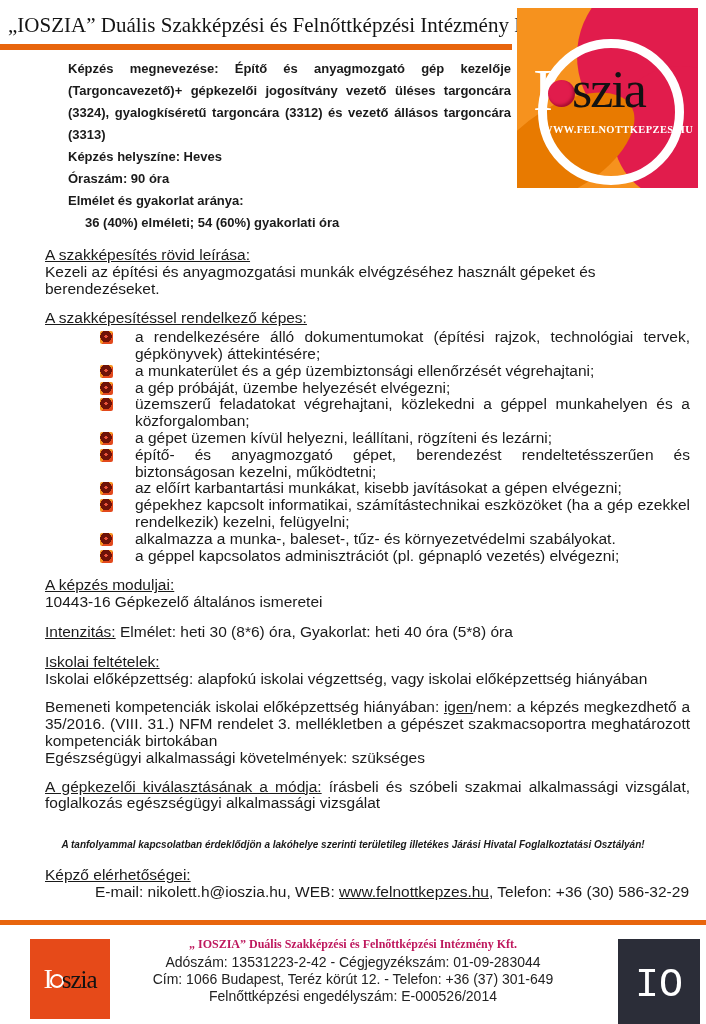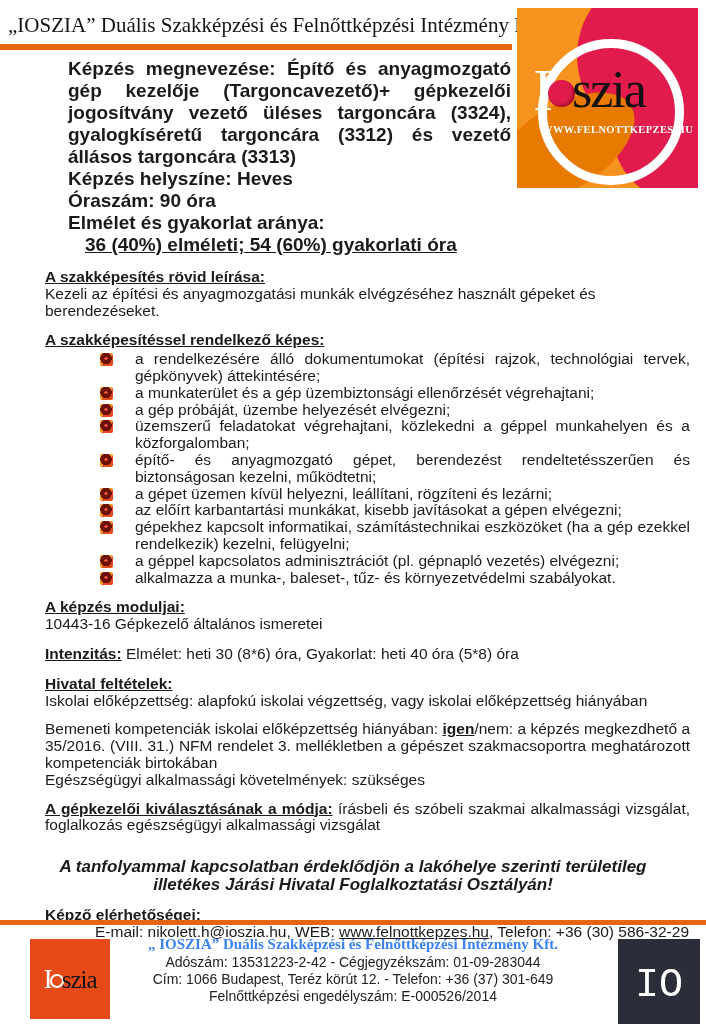--- a/index.html
+++ b/index.html
@@ -25,41 +25,41 @@
   .logo .ell{position:absolute;left:-34px;top:98px;width:160px;height:84px;border-radius:50%;background:#E87A00;transform:rotate(-32deg);}
   .logo .ring{position:absolute;left:21px;top:31px;width:128px;height:128px;border:9px solid #fff;border-radius:50%;}
   .logo .ltext{position:absolute;left:16px;top:52px;display:flex;align-items:center;font-family:"Liberation Serif", serif;}
   .logo .li{font-size:60px;color:#fff;line-height:1;}
   .logo .lo{width:27px;height:27px;border-radius:50%;background:#E11C4C;margin:6px -3px 0 -5px;box-shadow:inset -2px -2px 3px rgba(120,0,25,.55);}
   .logo .lszia{font-size:52px;color:#121212;line-height:1;letter-spacing:-2px;}
   .logo .lsite{position:absolute;left:25px;top:116px;color:#fff;font-family:"Liberation Serif", serif;font-size:10.5px;font-weight:bold;letter-spacing:.4px;}
   
   .intro{
     margin:8px 16px 0 68px;width:443px;
-    font-weight:bold;font-size:19px;line-height:22px;
+    font-weight:bold;font-size:13px;line-height:22px;
   }
   .intro .just{margin:0;text-align:justify;}
   .intro .ln{white-space:nowrap;}
-  .intro .indent{padding-left:17px;text-decoration:underline;}
+  .intro .indent{padding-left:17px;}
   
   .sec{margin:13px 16px 0 45px;font-size:15.5px;line-height:16.8px;}
-  .uh{text-decoration:underline;font-weight:bold;}
+  .uh{text-decoration:underline;}
   .just{text-align:justify;margin-top:12px;}
   .bullets{margin-top:2px;}
   .bullet{display:flex;margin-left:55px;align-items:flex-start;}
   .bicon{
     width:13px;height:13px;flex:0 0 13px;margin-top:2px;border-radius:2px;
     background:
       radial-gradient(circle at 46% 42%, #e8533a 0 16%, #6e1208 17% 55%, rgba(0,0,0,0) 56%),
       linear-gradient(135deg,#f6921e 0 55%, #e2491d 56%);
   }
   .btext{flex:1;margin-left:22px;text-align:justify;}
   .notice{
     margin:24px auto 0;width:590px;text-align:center;
-    font-size:17px;font-weight:bold;font-style:italic;line-height:18px;
+    font-size:10px;font-weight:bold;font-style:italic;line-height:18px;
   }
   .contact-line{margin-left:50px;}
   .weblink{text-decoration:underline;color:#1a1a1a;}
   
   .foot-rule{position:absolute;left:0;top:920px;width:706px;height:5px;background:#E8650D;}
   .footer{position:absolute;left:0;top:925px;width:706px;height:99px;}
   .flogo-l{
     position:absolute;left:30px;top:14px;width:80px;height:80px;background:#E64A19;
     display:flex;align-items:center;justify-content:center;font-family:"Liberation Serif", serif;
   }
@@ -67,21 +67,21 @@
   .flogo-l .fo{width:14px;height:14px;border-radius:50%;border:2px solid #fff;background:#E64A19;margin:4px -2px 0 -3px;box-sizing:border-box;}
   .flogo-l .fszia{color:#121212;font-size:25px;line-height:1;letter-spacing:-1px;}
   .flogo-r{
     position:absolute;right:6px;top:14px;width:82px;height:92px;background:#2B2D38;
     display:flex;align-items:center;justify-content:center;
     font-family:Liberation Mono, monospace;font-size:40px;color:#fff;
   }
   .fcenter{margin:10px auto 0;width:480px;text-align:center;}
   .fcompany{
     font-family:"Liberation Serif", serif;font-weight:bold;
-    color:#3b82f6;font-size:15px;line-height:19px;
+    color:#be185d;font-size:12px;line-height:19px;
   }
   .fline{font-size:14px;line-height:17px;color:#222;}
 </style>
 </head>
 <body>
 
 <div>
   <div class="hdr-title">„IOSZIA” Duális Szakképzési és Felnőttképzési Intézmény Kft.</div>
   <div class="hdr-rule"></div>
 </div>
@@ -126,56 +126,56 @@
     <div class="bullet">
         <span class="bicon"></span>
         <span class="btext">a gép próbáját, üzembe helyezését elvégezni;</span>
       </div>
     <div class="bullet">
         <span class="bicon"></span>
         <span class="btext">üzemszerű feladatokat végrehajtani, közlekedni a géppel munkahelyen és a közforgalomban;</span>
       </div>
     <div class="bullet">
         <span class="bicon"></span>
+        <span class="btext">a gépet üzemen kívül helyezni, leállítani, rögzíteni és lezárni;</span>
+      </div>
+    <div class="bullet">
+        <span class="bicon"></span>
         <span class="btext">építő- és anyagmozgató gépet, berendezést rendeltetésszerűen és biztonságosan kezelni, működtetni;</span>
       </div>
     <div class="bullet">
         <span class="bicon"></span>
-        <span class="btext">a gépet üzemen kívül helyezni, leállítani, rögzíteni és lezárni;</span>
-      </div>
-    <div class="bullet">
-        <span class="bicon"></span>
         <span class="btext">az előírt karbantartási munkákat, kisebb javításokat a gépen elvégezni;</span>
       </div>
     <div class="bullet">
         <span class="bicon"></span>
         <span class="btext">gépekhez kapcsolt informatikai, számítástechnikai eszközöket (ha a gép ezekkel rendelkezik) kezelni, felügyelni;</span>
       </div>
     <div class="bullet">
         <span class="bicon"></span>
+        <span class="btext">alkalmazza a munka-, baleset-, tűz- és környezetvédelmi szabályokat.</span>
+      </div>
+    <div class="bullet">
+        <span class="bicon"></span>
         <span class="btext">a géppel kapcsolatos adminisztrációt (pl. gépnapló vezetés) elvégezni;</span>
-      </div>
-    <div class="bullet">
-        <span class="bicon"></span>
-        <span class="btext">alkalmazza a munka-, baleset-, tűz- és környezetvédelmi szabályokat.</span>
       </div>
   </div>
 </div>
 
 <div class="sec">
   <div class="uh">A képzés moduljai:</div>
   <div>10443-16 Gépkezelő általános ismeretei</div>
 </div>
 
 <div class="sec">
   <span class="uh">Intenzitás:</span><span> Elmélet: heti 30 (8*6) óra, Gyakorlat: heti 40 óra (5*8) óra</span>
 </div>
 
 <div class="sec">
-  <div class="uh">Hivatal feltételek:</div>
+  <div class="uh">Iskolai feltételek:</div>
   <div>Iskolai előképzettség: alapfokú iskolai végzettség, vagy iskolai előképzettség hiányában</div>
   <div class="just">
     <span>Bemeneti kompetenciák iskolai előképzettség hiányában: </span><span class="uh">igen</span><span>/nem: a képzés megkezdhető a 35/2016. (VIII. 31.) NFM rendelet 3. mellékletben a gépészet szakmacsoportra meghatározott kompetenciák birtokában</span>
   </div>
   <div>Egészségügyi alkalmassági követelmények: szükséges</div>
 </div>
 
 <div class="sec just">
   <span class="uh">A gépkezelői kiválasztásának a módja:</span><span> írásbeli és szóbeli szakmai alkalmassági vizsgálat, foglalkozás egészségügyi alkalmassági vizsgálat</span>
 </div>

